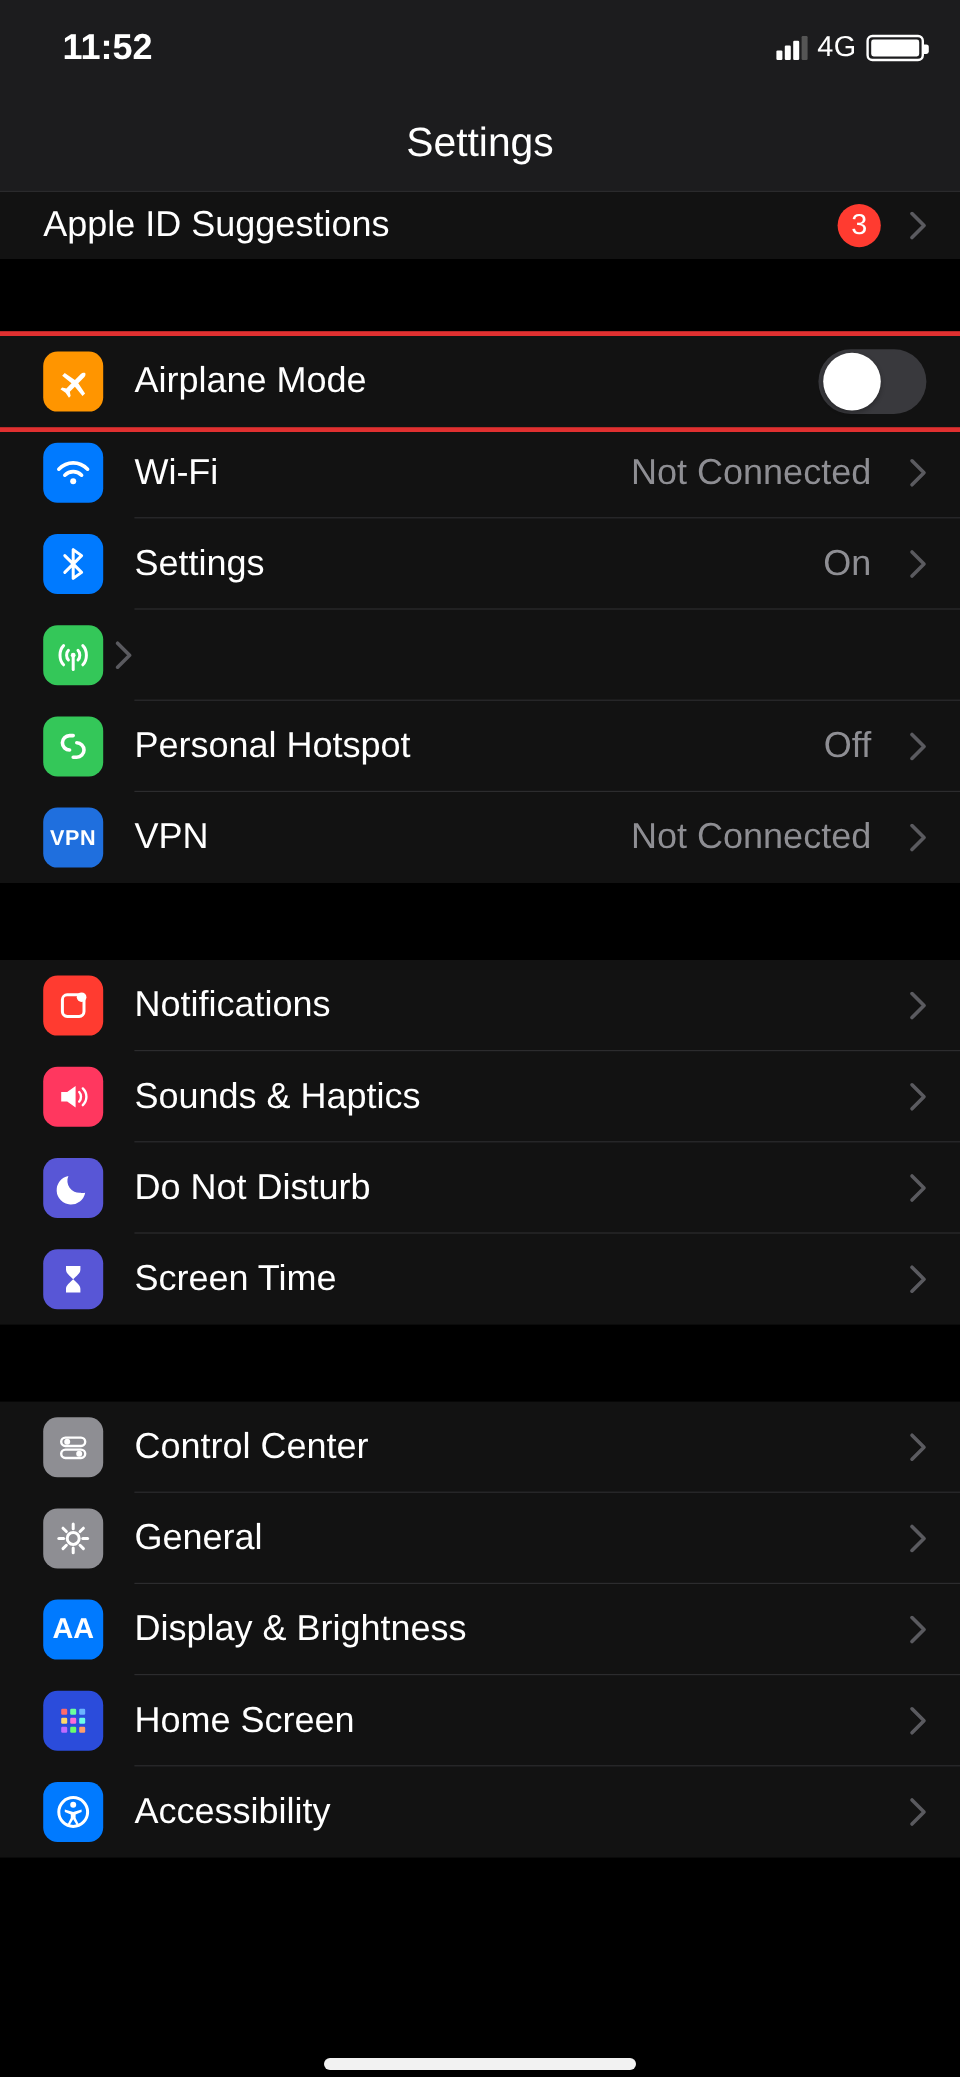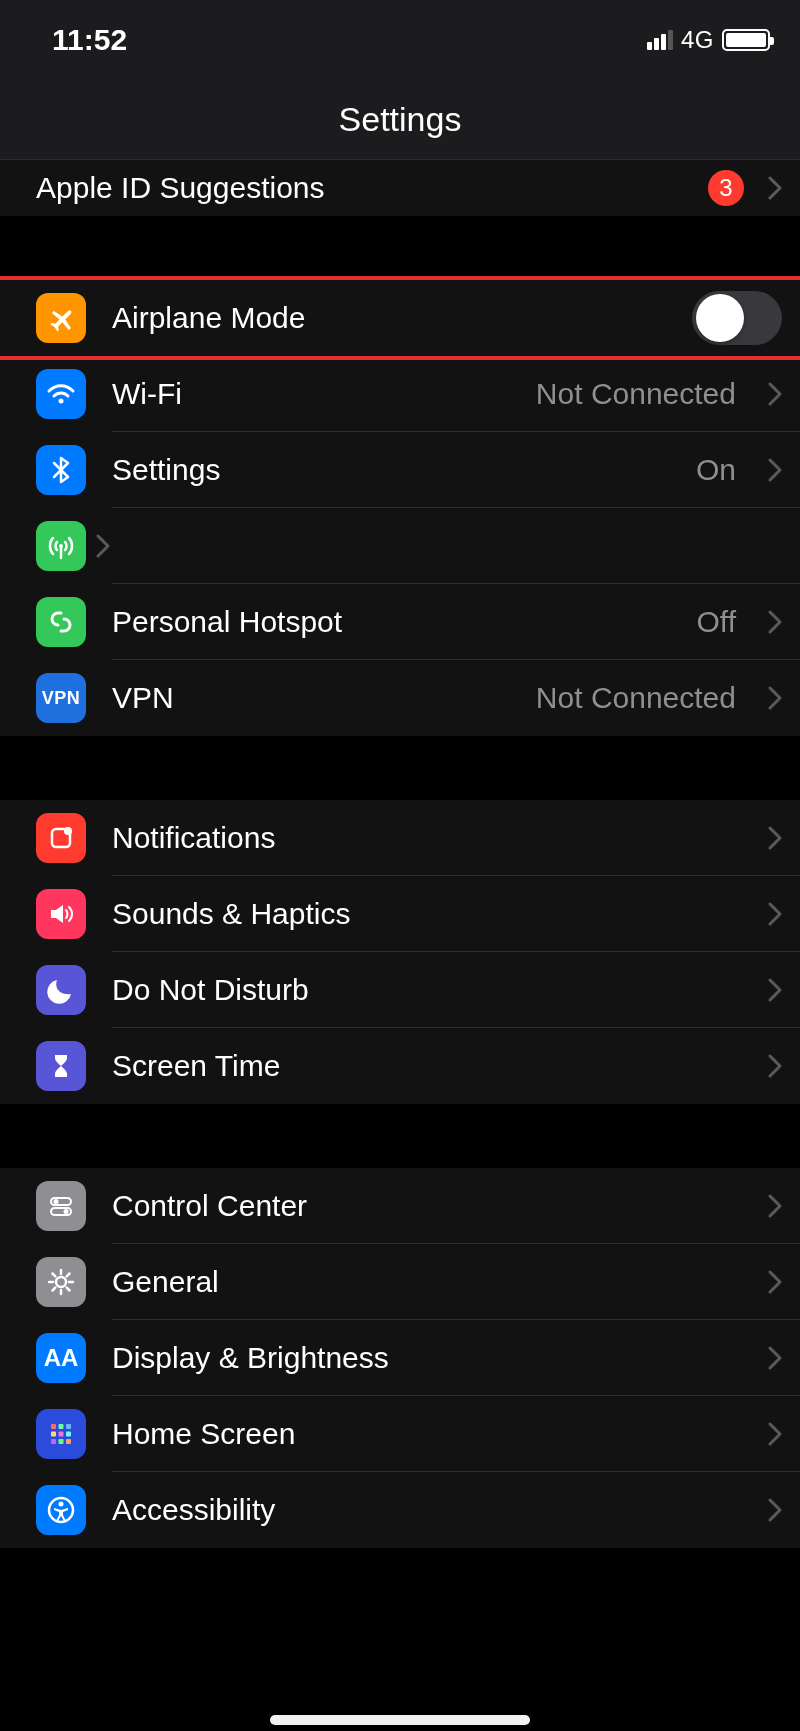--- a/index.html
+++ b/index.html
@@ -41,21 +41,21 @@
   }
   .nav-title { font-size: 34px; font-weight: 400; }
 
   
   .group { background:#121212; }
   .group-spacer { height: 64px; background:#000; }
 
   .row {
     display:flex; align-items:center;
     min-height: 76px;
-    padding-left: 36px; padding-right: 18px;
+    padding-left: 36px; padding-right: 28px;
     position: relative;
   }
   .row .sep {
     position:absolute; bottom:0; left:112px; right:0; height:1px;
     background:#2c2c2e;
   }
   .row:last-child .sep { display:none; }
 
   .row.no-icon { padding-left: 36px; }
   .row.no-icon .row-label { margin-left: 0; }

